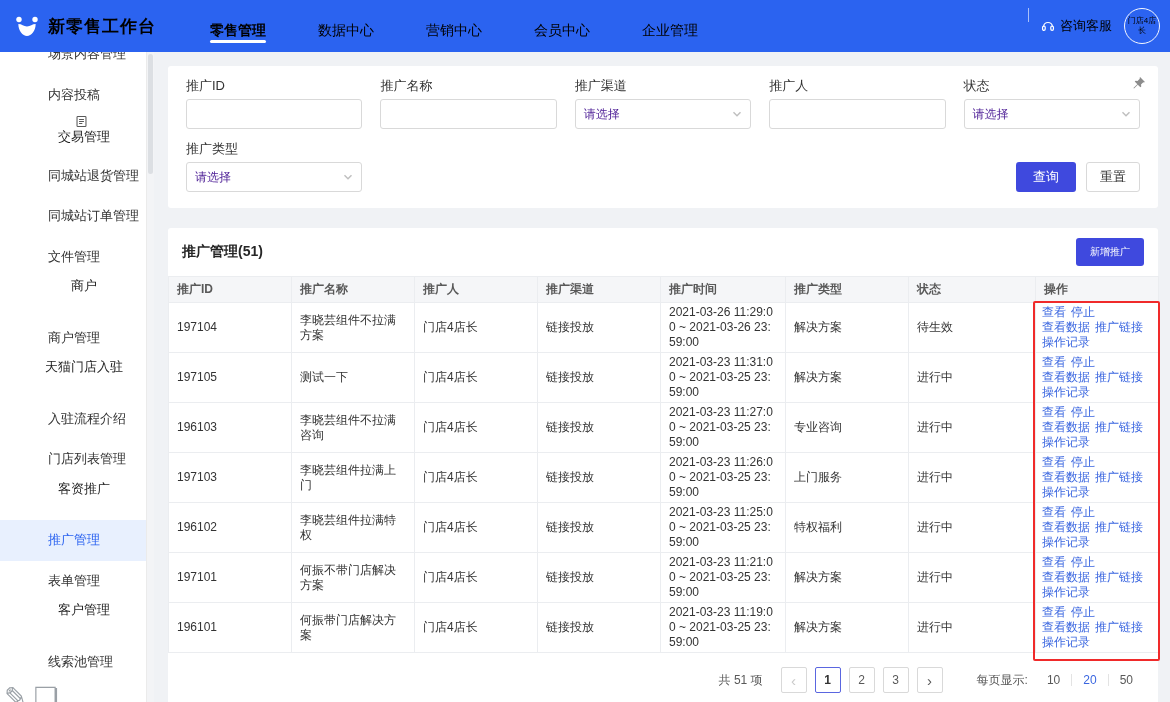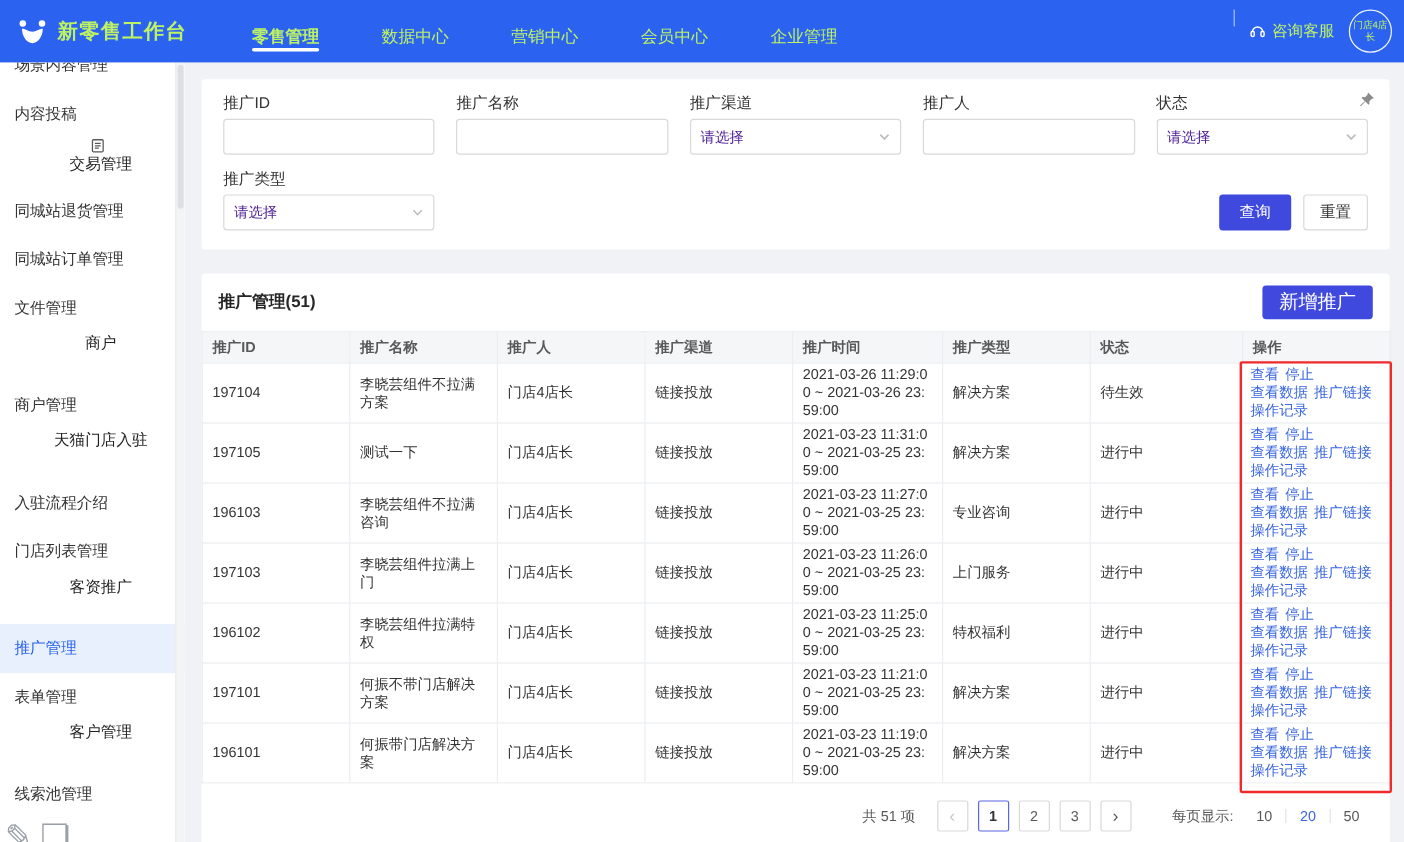--- a/index.html
+++ b/index.html
@@ -7,39 +7,39 @@
     --primary:#3F49DE;
     --link-blue:#3A66E0;
     --annotation-red:#F02A2A;
     --sidebar-active-bg:#E8F0FE;
   }
   *{margin:0;padding:0;box-sizing:border-box;}
   html,body{width:1170px;height:702px;overflow:hidden;}
   body{position:relative;background:#f0f2f5;font-family:"Liberation Sans","DejaVu Sans",sans-serif;color:#333;}
 
   
-  .navbar{position:absolute;top:0;left:0;right:0;height:52px;background:var(--navbar-blue,#2B63F0);display:flex;align-items:center;color:#bef264;z-index:20;}
+  .navbar{position:absolute;top:0;left:0;right:0;height:52px;background:var(--navbar-blue,#2B63F0);display:flex;align-items:center;color:#000000;z-index:20;}
   .nav-logo{display:flex;align-items:center;padding-left:14px;}
   .nav-logo svg{width:26px;height:26px;}
   .nav-title{font-size:17px;font-weight:700;margin-left:8px;letter-spacing:1px;white-space:nowrap;}
   .nav-menu{display:flex;margin-left:28px;height:44px;}
   .nav-item{position:relative;padding:0 26px;line-height:52px;font-size:14px;cursor:pointer;white-space:nowrap;}
   .nav-item.active{font-weight:700;}
   .nav-item.active::after{content:"";position:absolute;left:26px;right:26px;bottom:5px;height:3px;background:#fff;border-radius:2px;}
   .nav-right{margin-left:auto;display:flex;gap:12px;padding-right:10px;font-size:13px;}
   .nav-divider{width:1px;height:14px;background:rgba(255,255,255,.6);}
   .nav-service{display:flex;align-items:center;gap:5px;cursor:pointer;white-space:nowrap;}
   .nav-avatar{width:36px;height:36px;border:1px solid rgba(255,255,255,.95);border-radius:50%;display:flex;align-items:center;justify-content:center;text-align:center;font-size:8px;line-height:1.25;padding:2px;cursor:pointer;overflow:hidden;}
 
   
   .sidebar{position:absolute;top:52px;left:0;width:154px;bottom:0;background:#fff;overflow:hidden;z-index:10;}
   .side-scroll{position:absolute;top:0;right:0;bottom:0;width:8px;background:#f3f4f6;border-left:1px solid #ebebeb;}
   .side-scroll .thumb{position:absolute;top:2px;left:1px;width:5px;height:120px;border-radius:3px;background:#dcdfe3;}
   .side-list{margin-top:-18px;}
-  .side-item{height:40.5px;display:flex;align-items:center;font-size:13px;color:#333;padding-left:12px;cursor:pointer;white-space:nowrap;overflow:hidden;}
+  .side-item{height:40.5px;display:flex;align-items:center;font-size:13px;color:#333;padding-left:48px;cursor:pointer;white-space:nowrap;overflow:hidden;}
   .side-item.section{padding-left:14px;color:#1f1f1f;flex-direction:column;}
   .side-item.section .side-icon{display:flex;margin-right:6px;color:#595959;}
   .side-item.active{background:var(--sidebar-active-bg,#E8F0FE);color:var(--navbar-blue,#2B63F0);}
 
   
   .main{position:absolute;left:154px;top:52px;right:0;bottom:0;background:#f0f2f5;padding:14px 12px 0 14px;overflow:hidden;}
   .card{background:#fff;border-radius:3px;}
 
   
   .filter-card{position:relative;padding:12px 18px 16px;}
@@ -54,21 +54,21 @@
   .filter-spacer{flex:1;}
   .btn{height:30px;border-radius:3px;font-size:13px;cursor:pointer;display:inline-flex;align-items:center;justify-content:center;border:none;font-family:inherit;}
   .btn-primary{background:var(--primary,#3F49DE);color:#fff;padding:0 17px;}
   .btn-default{background:#fff;border:1px solid #d9d9d9;color:#333;padding:0 13px;margin-left:10px;}
   .pin{position:absolute;top:10px;right:12px;color:#8c8c8c;cursor:pointer;line-height:0;}
 
   
   .table-card{margin-top:20px;position:relative;}
   .table-head{height:48px;display:flex;align-items:center;padding:0 14px;}
   .table-title{font-size:14px;font-weight:700;color:#262626;}
-  .add-btn{margin-left:auto;height:28px;font-size:16px;padding:0 14px;}
+  .add-btn{margin-left:auto;height:28px;font-size:10px;padding:0 14px;}
   table{width:100%;border-collapse:collapse;table-layout:fixed;font-size:12px;}
   th{background:#f5f6f8;border:1px solid #ebedf0;height:26px;padding:0 8px;text-align:left;font-size:12px;color:#595959;font-weight:700;white-space:nowrap;overflow:hidden;}
   td{border:1px solid #ebedf0;padding:2px 8px;color:#333;height:50px;line-height:15px;vertical-align:middle;word-break:break-all;}
   .action-cell{padding:2px 6px;}
   .action-link{color:var(--link-blue,#3A66E0);margin-right:5px;cursor:pointer;text-decoration:none;display:inline-block;white-space:nowrap;}
   .annotation-box{position:absolute;left:865px;top:73px;width:127px;height:360px;border:2px solid var(--annotation-red,#F02A2A);border-radius:2px;pointer-events:none;z-index:5;}
 
   
   .pagination{display:flex;align-items:center;justify-content:flex-end;padding:14px 14px;gap:8px;font-size:12px;color:#595959;background:#fff;}
   .total-label{margin-right:10px;color:#595959;}

